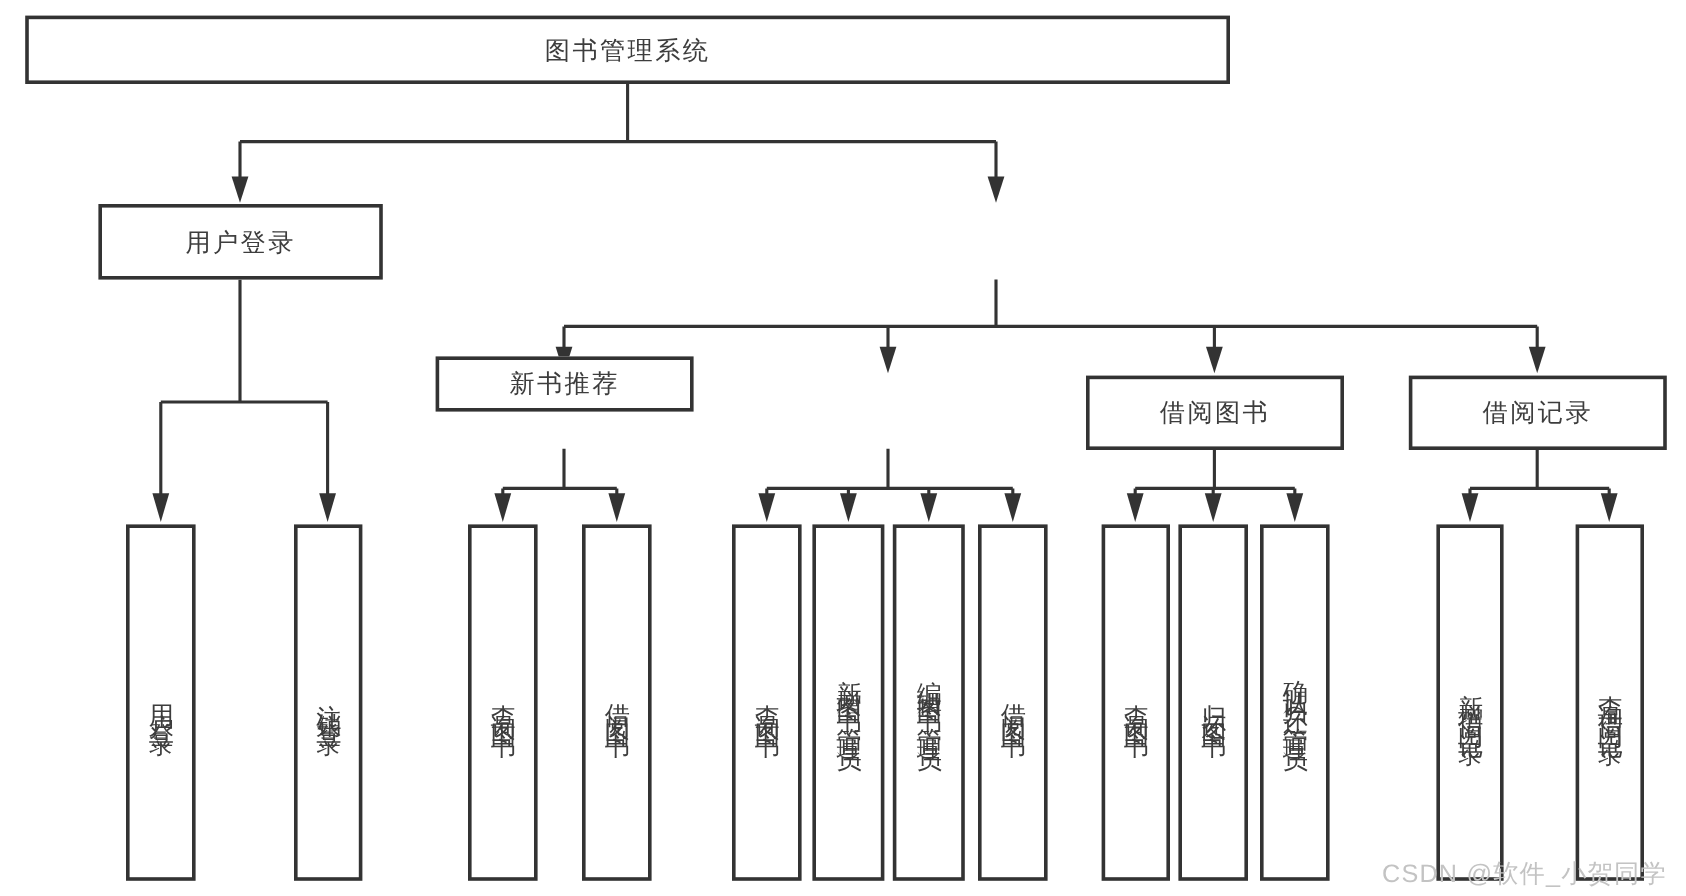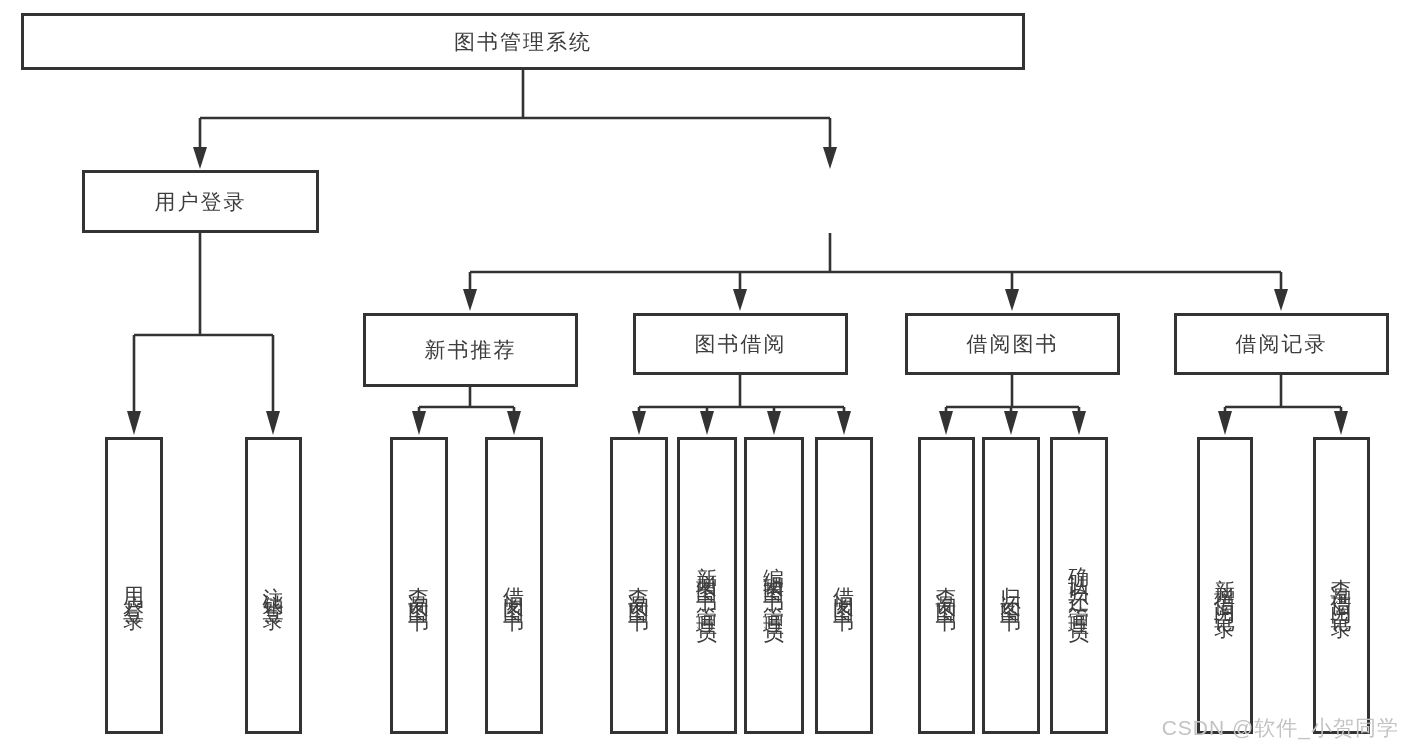--- a/index.html
+++ b/index.html
@@ -36,21 +36,21 @@
     top:437px;height:297px;
   }
   .leaf .vtext{
     writing-mode:vertical-rl;
     letter-spacing:8px;
     white-space:nowrap;
     line-height:1;
   }
   .watermark{
     position:absolute;
-    right:6px;bottom:5px;
+    right:16px;bottom:5px;
     z-index:5;
     font-size:21px;
     letter-spacing:1px;
     color:var(--watermark);
     white-space:nowrap;
   }
 </style>
 </head>
 <body>
 
@@ -93,25 +93,22 @@
   </svg>
 
   <div class="box" style="left:21px;top:13px;width:1004px;height:57px">
     <span>图书管理系统</span>
   </div>
 
   <div class="box" style="left:82px;top:170px;width:237px;height:63px">
     <span>用户登录</span>
   </div>
 
-  <div class="box" style="left:363px;top:313px;width:215px;height:74px">
+  <div class="box" style="left:363px;top:297px;width:215px;height:46px">
     <span>新书推荐</span>
-  </div>
-  <div class="box" style="left:633px;top:313px;width:215px;height:62px">
-    <span>图书借阅</span>
   </div>
   <div class="box" style="left:905px;top:313px;width:215px;height:62px">
     <span>借阅图书</span>
   </div>
   <div class="box" style="left:1174px;top:313px;width:215px;height:62px">
     <span>借阅记录</span>
   </div>
 
   <div class="box leaf" style="left:105px;width:58px">
     <span class="vtext">用户登录</span>

